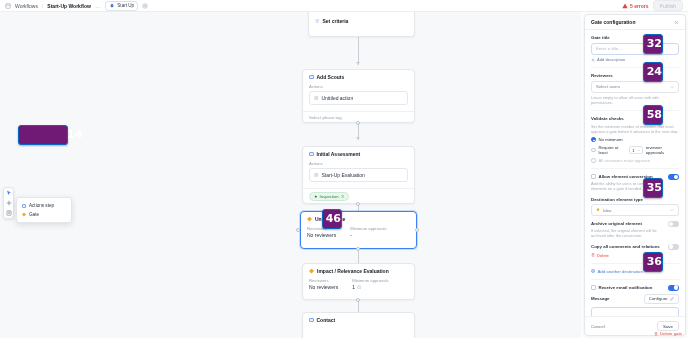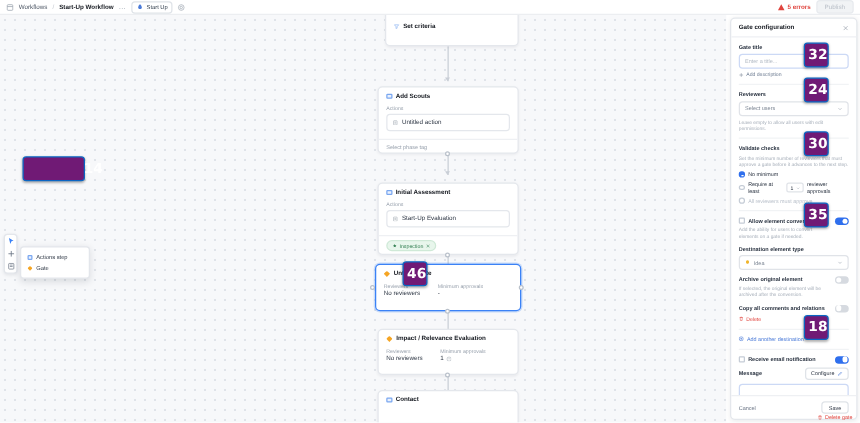--- a/index.html
+++ b/index.html
@@ -541,17 +541,17 @@
     <svg class="trash" viewBox="0 0 16 16" fill="none" stroke="currentColor" stroke-width="1.6">
       <path d="M3 4h10M6 4V2.5h4V4M4.5 4l.8 9.5h5.4L11.5 4"></path>
     </svg>
     <span>Delete gate</span>
   </div>
 
   <div class="badge b-lg" style="left:18px; top:125px;padding-left:48px;">14</div>
   <div class="badge b-lg" style="left:322px; top:209px;">46</div>
   <div class="badge b-lg" style="left:643px; top:34px;">32</div>
   <div class="badge b-lg" style="left:643px; top:62px;">24</div>
-  <div class="badge b-lg" style="left:643px; top:105px;">30</div>
-  <div class="badge b-lg" style="left:643px; top:162px;">35</div>
-  <div class="badge b-lg" style="left:643px; top:252px;">18</div>
+  <div class="badge b-lg" style="left:643px; top:105px;">58</div>
+  <div class="badge b-lg" style="left:643px; top:178px;">35</div>
+  <div class="badge b-lg" style="left:643px; top:252px;">36</div>
 
 </div>
 
 </body></html>

